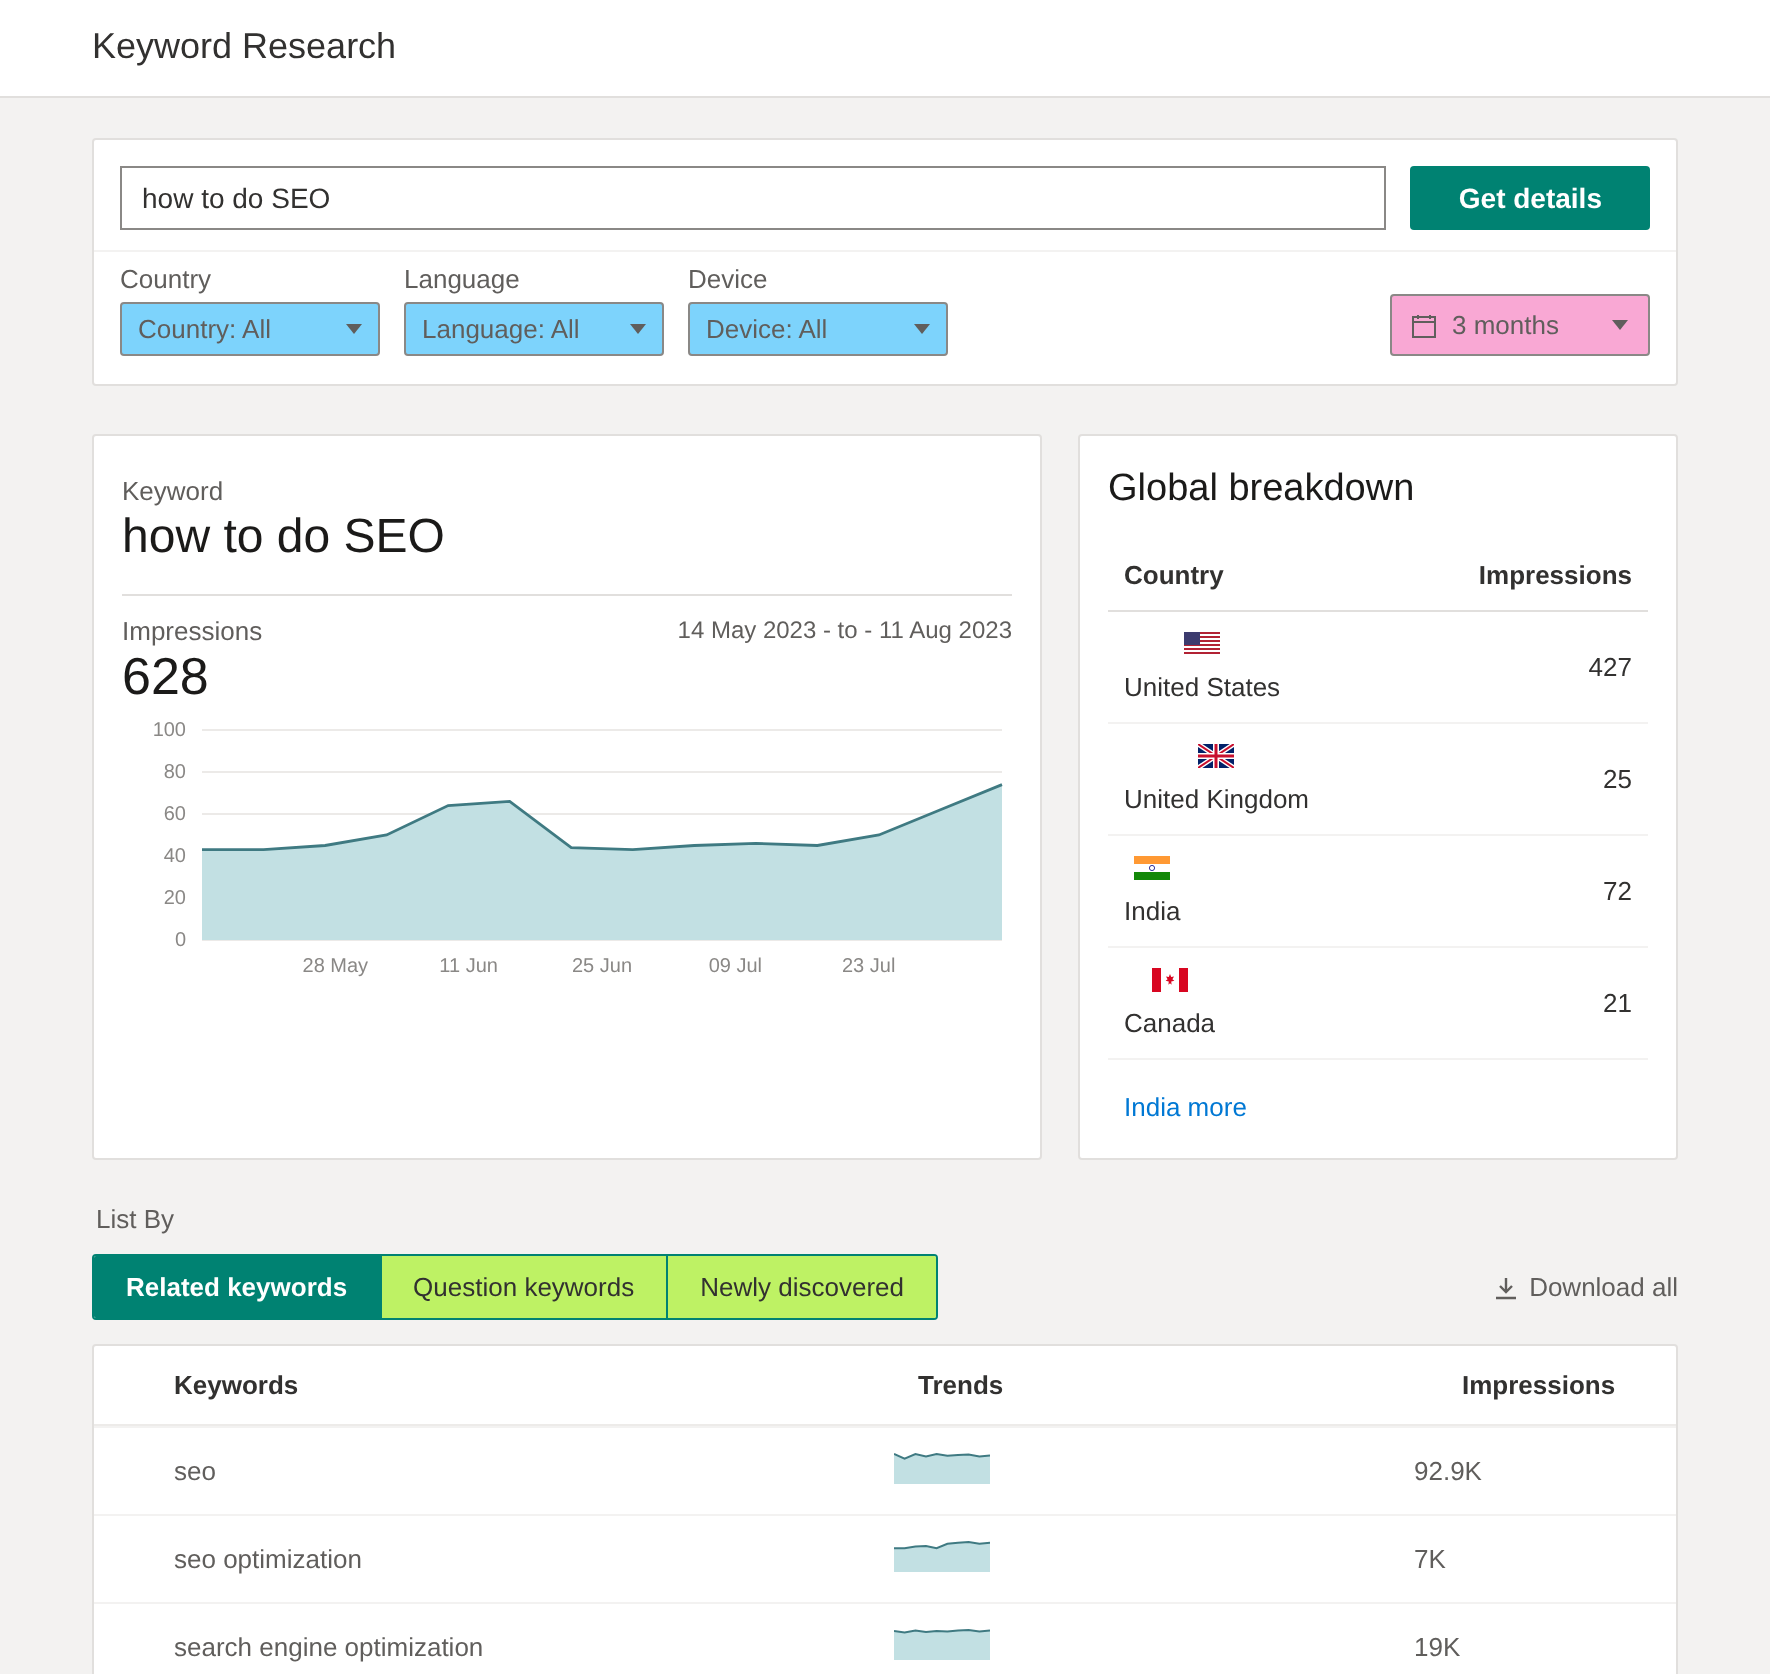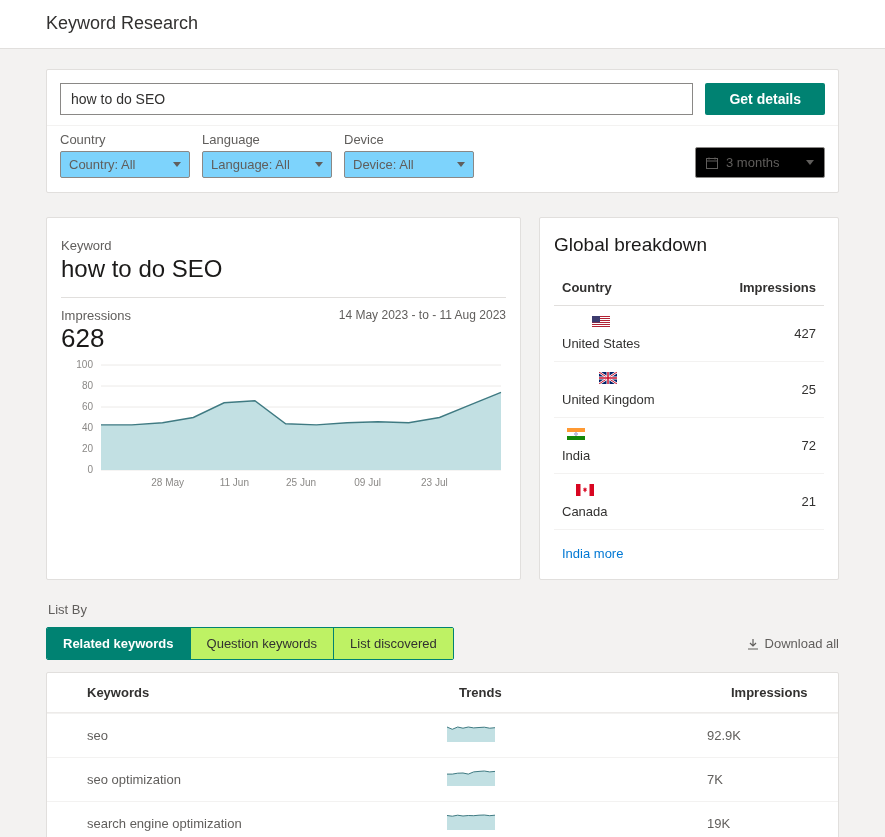--- a/index.html
+++ b/index.html
@@ -14,21 +14,21 @@
   .search-panel { padding: 0; margin-bottom: 24px; }
   .search-row { display: flex; gap: 12px; padding: 13px 13px 10px; align-items: center; }
   .search-input { flex: 1; border: 1px solid #8a8886; padding: 7px 10px; font-size: 14px; outline: none; color: #323130; }
   .btn-primary { background: #008272; color: #fff; border: none; padding: 8px 24px; font-size: 14px; font-weight: 600; border-radius: 2px; cursor: pointer; }
   .filter-row { display: flex; gap: 12px; padding: 6px 13px 14px; align-items: flex-end; border-top: 1px solid #f3f2f1; }
   .filter-group { display: flex; flex-direction: column; gap: 4px; }
   .filter-label { font-size: 13px; color: #605e5c; }
   .select { border: 1px solid #8a8886; padding: 5px 8px; width: 130px; display: flex; justify-content: space-between; align-items: center; background: #7dd3fc; cursor: pointer; font-size: 13px; color: #605e5c; border-radius: 2px; }
   .chev { width: 0; height: 0; border-left: 4px solid transparent; border-right: 4px solid transparent; border-top: 5px solid #605e5c; margin-left: 6px; }
   .spacer { flex: 1; }
-  .date-select { border: 1px solid #8a8886; padding: 7px 10px; width: 130px; display: flex; align-items: center; gap: 8px; background: #000000; cursor: pointer; font-size: 13px; color: #605e5c; border-radius: 2px; justify-content: space-between; }
+  .date-select { border: 1px solid #8a8886; padding: 7px 10px; width: 130px; display: flex; align-items: center; gap: 8px; background: #f9a8d4; cursor: pointer; font-size: 13px; color: #605e5c; border-radius: 2px; justify-content: space-between; }
   .cal-icon { display:inline-block; width:12px; height:12px; }
 
   
   .row2 { display: flex; gap: 18px; margin-bottom: 22px; }
   .keyword-panel { flex: 1; padding: 20px 14px 14px; }
   .kw-label { font-size: 13px; color: #605e5c; }
   .kw-value { font-size: 24px; color: #1b1a19; margin-top: 2px; }
   .divider { border: none; border-top: 1px solid #e1dfdd; margin: 14px 0 10px; }
   .impr-row { display: flex; justify-content: space-between; align-items: flex-start; }
   .impr-label { font-size: 13px; color: #605e5c; }
@@ -216,21 +216,21 @@
         </div>
       <span class="load-more">India more</span>
     </div>
   </div>
 
   <div class="listby-label">List By</div>
   <div class="tabs-row">
     <div class="tabs" id="tabs">
         <button class="tab active">Related keywords</button>
         <button class="tab">Question keywords</button>
-        <button class="tab">List discovered</button>
+        <button class="tab">Newly discovered</button>
       </div>
     <span class="download-link">
       <svg width="12" height="12" viewBox="0 0 12 12">
           <path d="M6 1 L6 8 M3 5 L6 8 L9 5 M1 11 L11 11" fill="none" stroke="#605e5c" stroke-width="1.2"></path>
         </svg>
       <span>Download all</span>
     </span>
   </div>
 
   <div class="panel results-panel">

